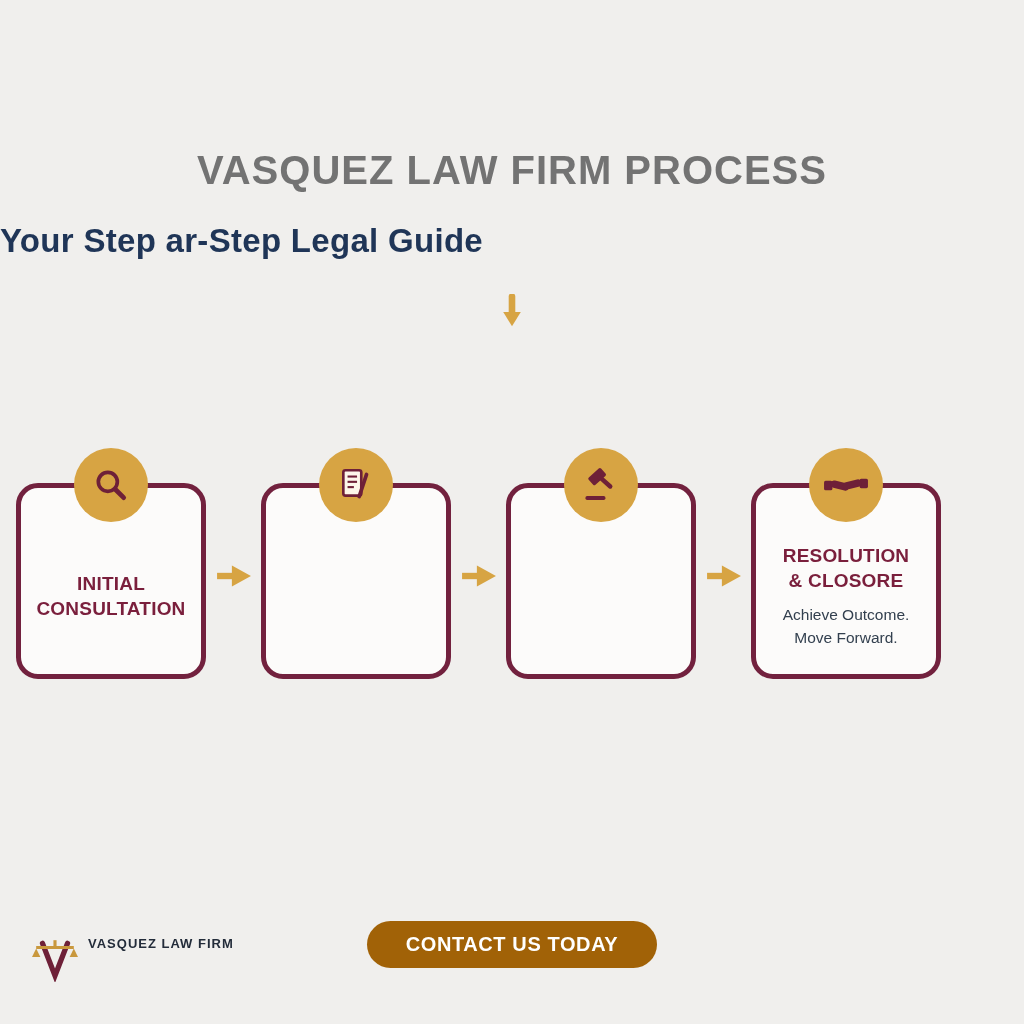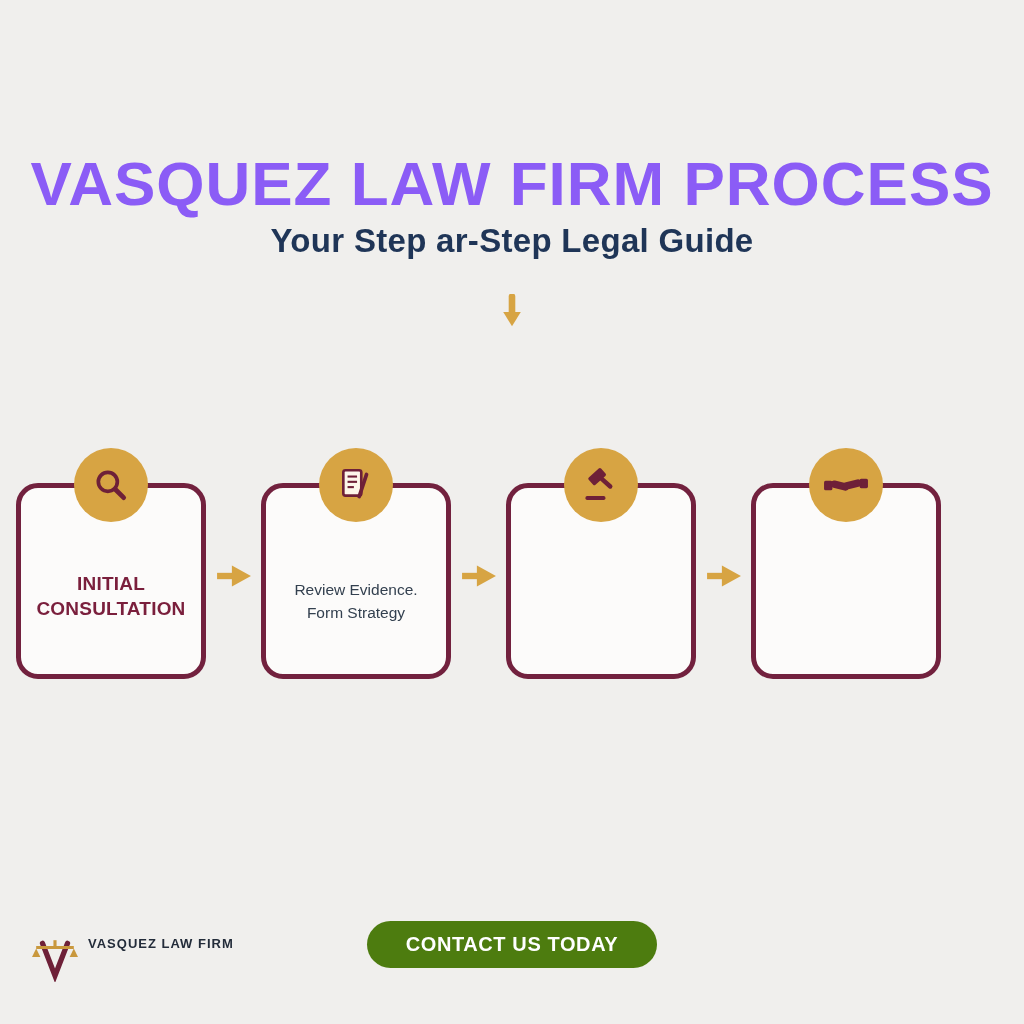--- a/index.html
+++ b/index.html
@@ -6,26 +6,25 @@
   body {
     width: 1024px; height: 1024px;
     background: #f0efed;
     font-family: "Liberation Sans", sans-serif;
     position: relative;
     overflow: hidden;
   }
   .title {
     position: absolute; top: 148px; left: 0; width: 100%;
     text-align: center;
-    font-size: 62px; font-weight: bold;
-    color: #8b5cf6; letter-spacing: 1px;
+    font-size: 40px; font-weight: bold;
+    color: #737373; letter-spacing: 1px;
   }
   .subtitle {
     position: absolute; top: 222px; left: 0; width: 100%;
-    text-align: center;
     font-size: 33px; font-weight: bold;
     color: #1f3557; letter-spacing: 0.3px;
   }
   .down-arrow-wrap {
     position: absolute; top: 294px; left: 0; width: 100%;
     display: flex; justify-content: center;
   }
   .steps {
     position: absolute; top: 483px; left: 16px; width: 100%;
     display: flex; justify-content: flex-start; align-items: flex-start;
@@ -62,21 +61,21 @@
   }
   .h-arrow {
     width: 55px; display: flex; justify-content: center;
     margin-top: 80px;
   }
   .cta {
     position: absolute; top: 921px; left: 50%;
     transform: translateX(-50%);
     width: 290px; height: 47px;
     border: none; border-radius: 24px;
-    background: #4d7c0f; color: #ffffff;
+    background: #a16207; color: #ffffff;
     font-family: inherit; font-size: 20px; font-weight: bold;
     letter-spacing: 0.6px; cursor: pointer;
   }
   .brand {
     position: absolute; left: 32px; top: 936px;
     display: flex; align-items: flex-start; gap: 10px;
   }
   .brand-text {
     font-size: 13px; font-weight: bold;
     color: #232c3a; letter-spacing: 1px;
@@ -121,22 +120,20 @@
     <div class="icon-circle">
       <svg width="38" height="38" viewBox="0 0 36 36">
         <rect x="6" y="4" width="17" height="24" rx="2" fill="#fdf6ea" stroke="#6e2038" stroke-width="2.5"></rect>
         <line x1="10" y1="10" x2="19" y2="10" stroke="#6e2038" stroke-width="2"></line>
         <line x1="10" y1="15" x2="19" y2="15" stroke="#6e2038" stroke-width="2"></line>
         <line x1="10" y1="20" x2="16" y2="20" stroke="#6e2038" stroke-width="2"></line>
         <line x1="28" y1="8" x2="21" y2="29" stroke="#6e2038" stroke-width="3.5" stroke-linecap="round"></line>
       </svg>
     </div>
     <div class="card-content">
-      <div class="card-desc">Review Evidence.
-Form Strategy</div>
     </div>
   </div>
 
   <div class="h-arrow">
     <svg width="36" height="26" viewBox="0 0 34 24">
       <rect x="1" y="9" width="16" height="6" fill="#d7a443"></rect>
       <path d="M15 2 L33 12 L15 22 Z" fill="#d7a443"></path>
     </svg>
   </div>
 
@@ -163,20 +160,26 @@
     <div class="icon-circle">
       <svg width="46" height="28" viewBox="0 0 44 26">
         <g fill="#6e2038">
           <rect x="1" y="9" width="8" height="9" rx="1.5"></rect>
           <rect x="35" y="7" width="8" height="9" rx="1.5"></rect>
           <rect x="7" y="10" width="18" height="7" rx="3.5" transform="rotate(14 16 13.5)"></rect>
           <rect x="19" y="9" width="18" height="7" rx="3.5" transform="rotate(-14 28 12.5)"></rect>
         </g>
       </svg>
     </div>
+    <div class="card-content">
+      <div class="card-title">RESOLUTION
+&amp; CLOSORE</div>
+      <div class="card-desc">Achieve Outcome.
+Move Forward.</div>
+    </div>
   </div>
 
 </div>
 
 <button class="cta">CONTACT US TODAY</button>
 
 <div class="brand">
   <span>
     <svg width="46" height="46" viewBox="0 0 44 44">
       <path d="M10 7 L22 38 L34 7" fill="none" stroke="#6e2038" stroke-width="5" stroke-linecap="round"></path>

